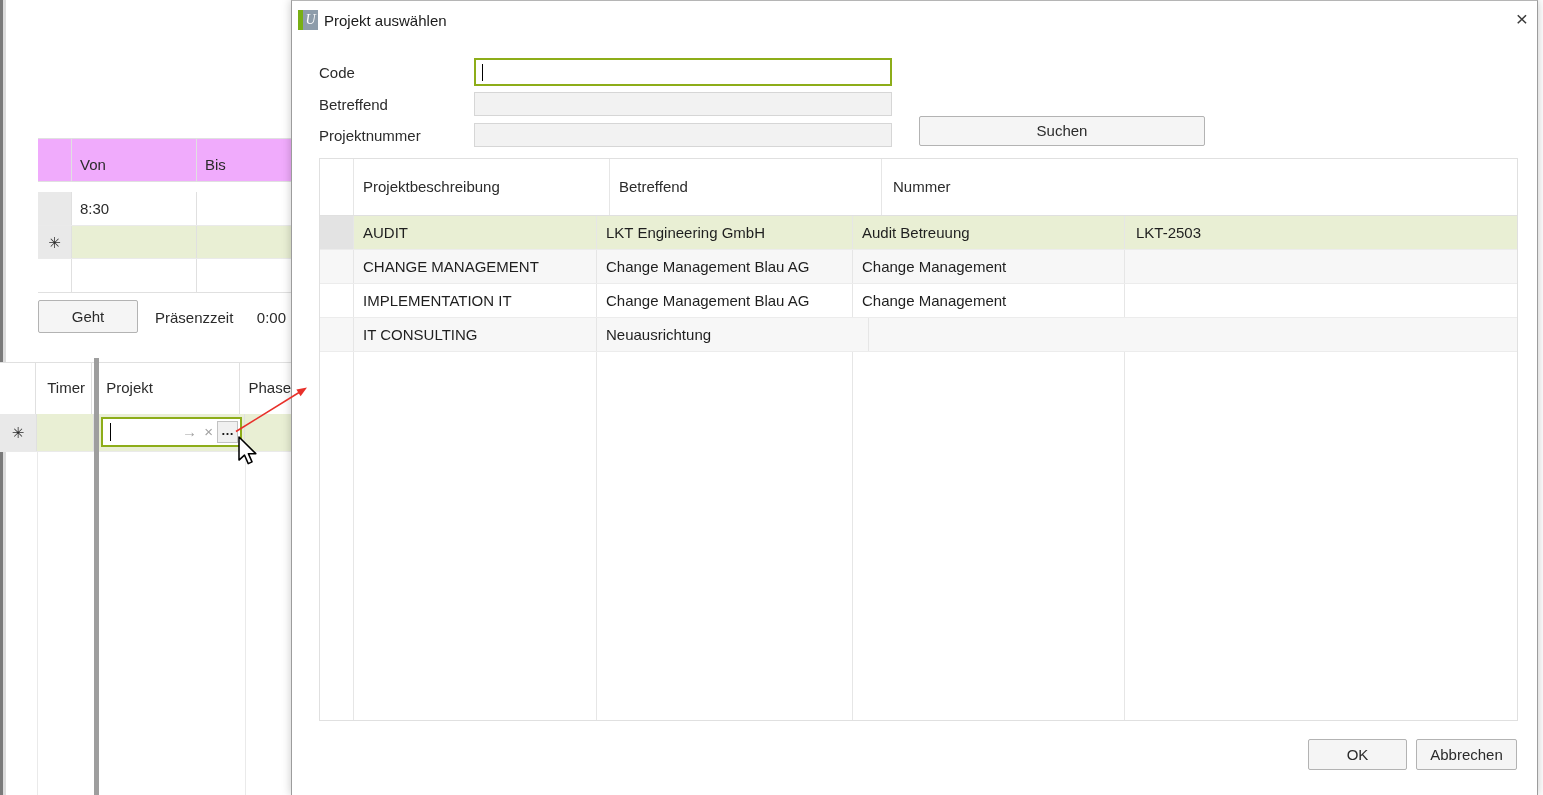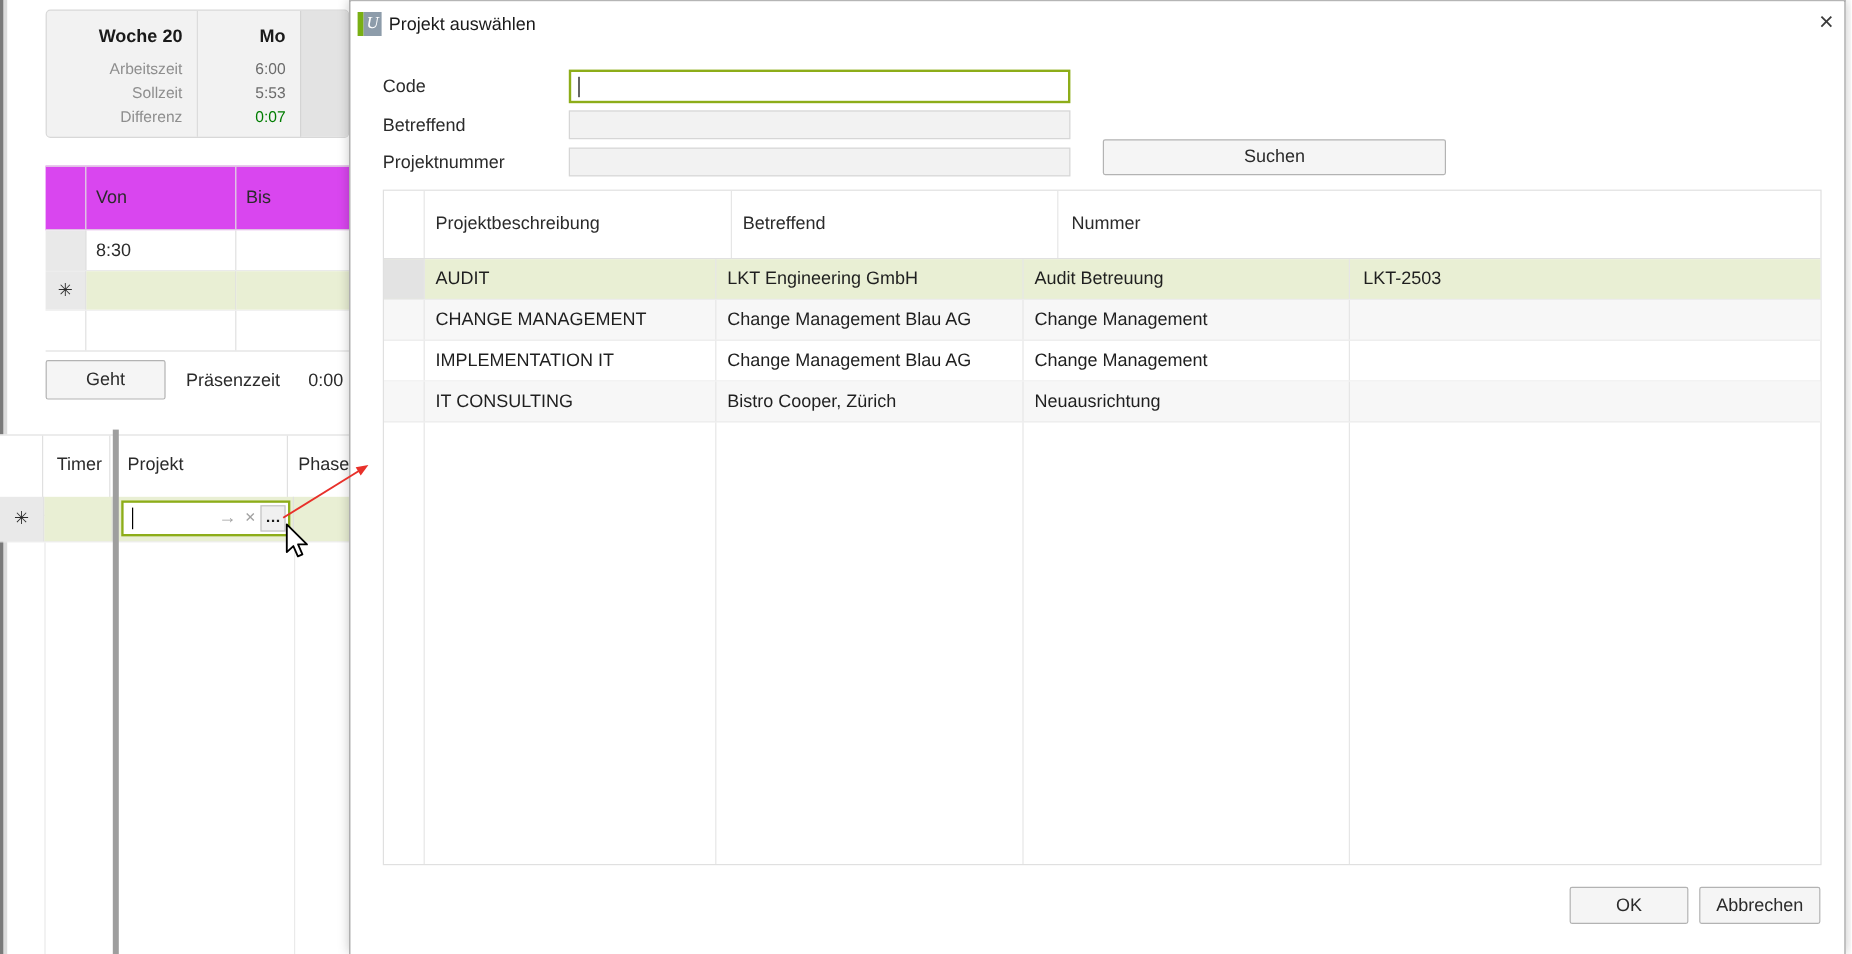--- a/index.html
+++ b/index.html
@@ -15,21 +15,21 @@
   .summary-panel { left:38px; top:8px; width:253px; height:107px; background:#f2f2f2;
     border:1px solid #d8d8d8; border-radius:4px; overflow:hidden; }
   .summary-divider { position:absolute; left:125px; top:0; width:1px; height:107px; background:#dcdcdc; }
   .summary-nextcol { position:absolute; left:211px; top:0; width:42px; height:107px; background:#e3e3e3; border-left:1px solid #d4d4d4; }
   .sum-week { position:absolute; left:8px; top:13px; width:105px; text-align:right; font-weight:bold; font-size:15px; color:#1a1a1a; }
   .sum-day { position:absolute; left:127px; top:13px; width:72px; text-align:right; font-weight:bold; font-size:15px; color:#1a1a1a; }
   .sum-label { position:absolute; left:8px; width:105px; text-align:right; font-size:13px; color:#8e8e8e; }
   .sum-value { position:absolute; left:127px; width:72px; text-align:right; font-size:13px; color:#6b6b6b; }
   .sum-r0 { top:41px; } .sum-r1 { top:61px; } .sum-r2 { top:81px; }
   .val-green { color:#007d00; }
-  .vb-header { left:38px; top:138px; width:253px; height:54px; background:#d946ef;
+  .vb-header { left:38px; top:138px; width:253px; height:44px; background:#f0abfc;
     border-top:1px solid #e0e0e0; border-bottom:1px solid #e0e0e0; display:flex; font-size:15px; }
   .vb-header > div { line-height:52px; }
   .vb-c0 { width:34px; border-right:1px solid #e0e0e0; }
   .vb-c1 { width:125px; border-right:1px solid #e0e0e0; padding-left:8px; }
   .vb-c2 { flex:1; padding-left:8px; }
   .vb-row { left:38px; width:253px; height:34px; display:flex; font-size:15px; border-bottom:1px solid #eaeaea; background:#fff; }
   .vb-row > div { line-height:33px; }
   .vb-r1 { top:192px; } .vb-r2 { top:226px; height:33px; } .vb-r3 { top:259px; height:34px; border-bottom:1px solid #e0e0e0; }
   .hdr-cell-gray { background:#e9e9e9; }
   .cell-green { background:#e9efd4; }
@@ -109,32 +109,20 @@
   .annot { left:0; top:0; width:1543px; height:795px; z-index:60; pointer-events:none; }
 </style>
 </head>
 <body>
 
 <div id="stage">
 
   <div class="abs win-edge-dark"></div>
   <div class="abs win-edge-light"></div>
 
-  <div class="abs summary-panel">
-    <div class="summary-nextcol"></div>
-    <div class="summary-divider"></div>
-    <div class="sum-week">Woche 20</div>
-    <div class="sum-day">Mo</div>
-    <div class="sum-label sum-r0">Arbeitszeit</div>
-    <div class="sum-value sum-r0">6:00</div>
-    <div class="sum-label sum-r1">Sollzeit</div>
-    <div class="sum-value sum-r1">5:53</div>
-    <div class="sum-label sum-r2">Differenz</div>
-    <div class="sum-value sum-r2 val-green">0:07</div>
-  </div>
 
   <div class="abs vb-header">
     <div class="vb-c0"></div>
     <div class="vb-c1">Von</div>
     <div class="vb-c2">Bis</div>
   </div>
   <div class="abs vb-row vb-r1">
     <div class="vb-c0 hdr-cell-gray"></div>
     <div class="vb-c1">8:30</div>
     <div class="vb-c2"></div>
@@ -222,21 +210,20 @@
       <div class="pt-row pt-data">
         <div class="pt-c0"></div>
         <div class="pt-c1">IMPLEMENTATION IT</div>
         <div class="pt-c2">Change Management Blau AG</div>
         <div class="pt-c3">Change Management</div>
         <div class="pt-c4"></div>
       </div>
       <div class="pt-row pt-data pt-stripe">
         <div class="pt-c0"></div>
         <div class="pt-c1">IT CONSULTING</div>
-        <div class="pt-c2">Bistro Cooper, Zürich</div>
         <div class="pt-c3">Neuausrichtung</div>
         <div class="pt-c4"></div>
       </div>
       <div class="pt-row pt-filler">
         <div class="pt-c0"></div>
         <div class="pt-c1"></div>
         <div class="pt-c2"></div>
         <div class="pt-c3"></div>
         <div class="pt-c4"></div>
       </div>

